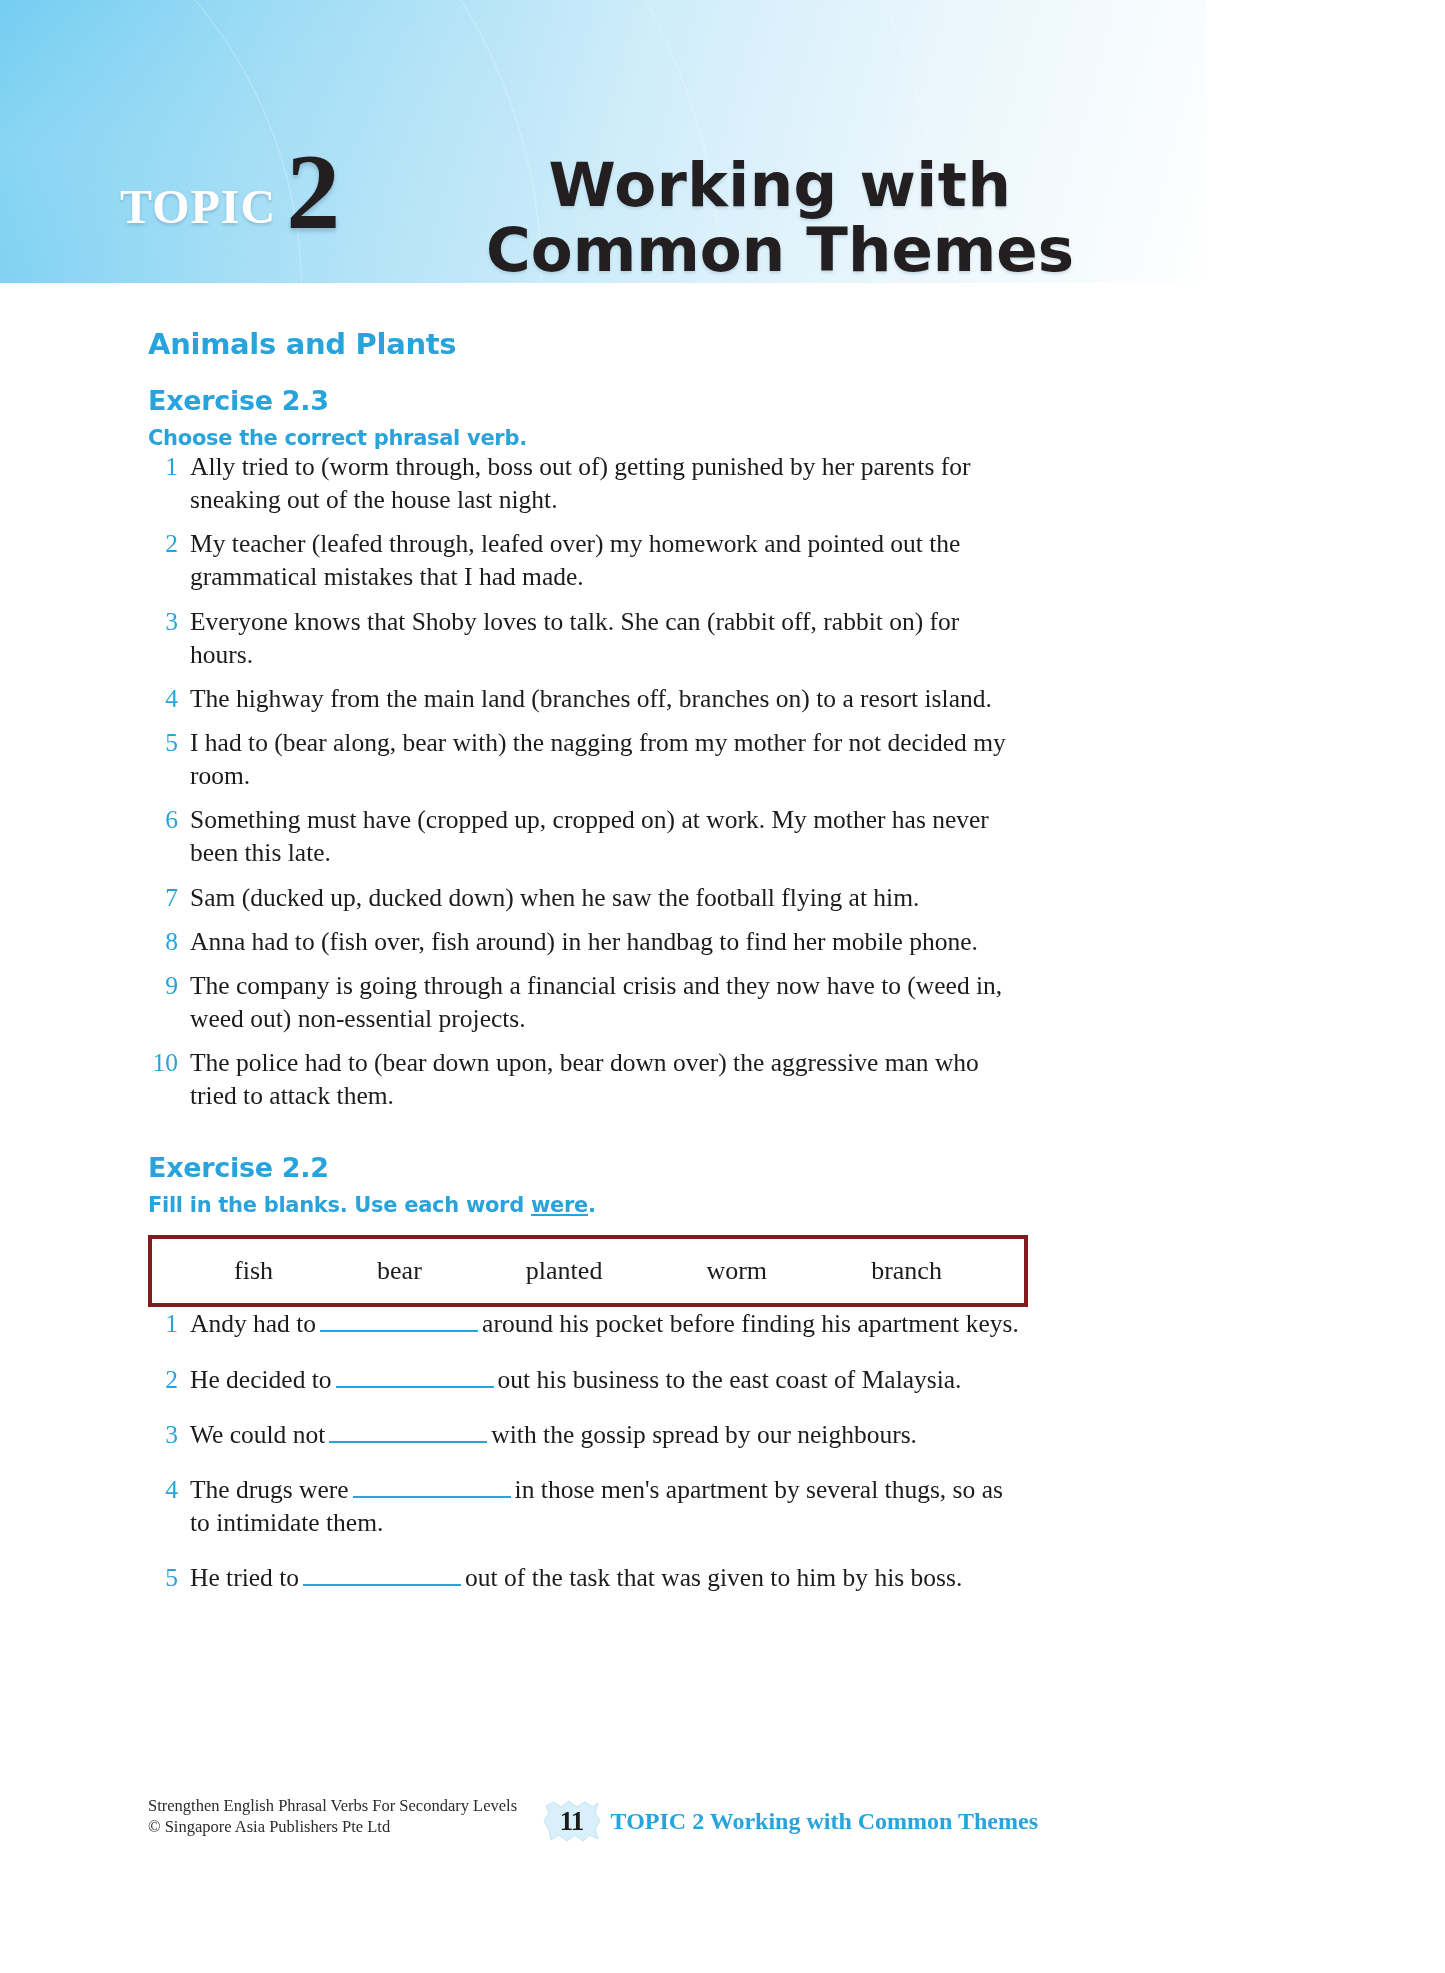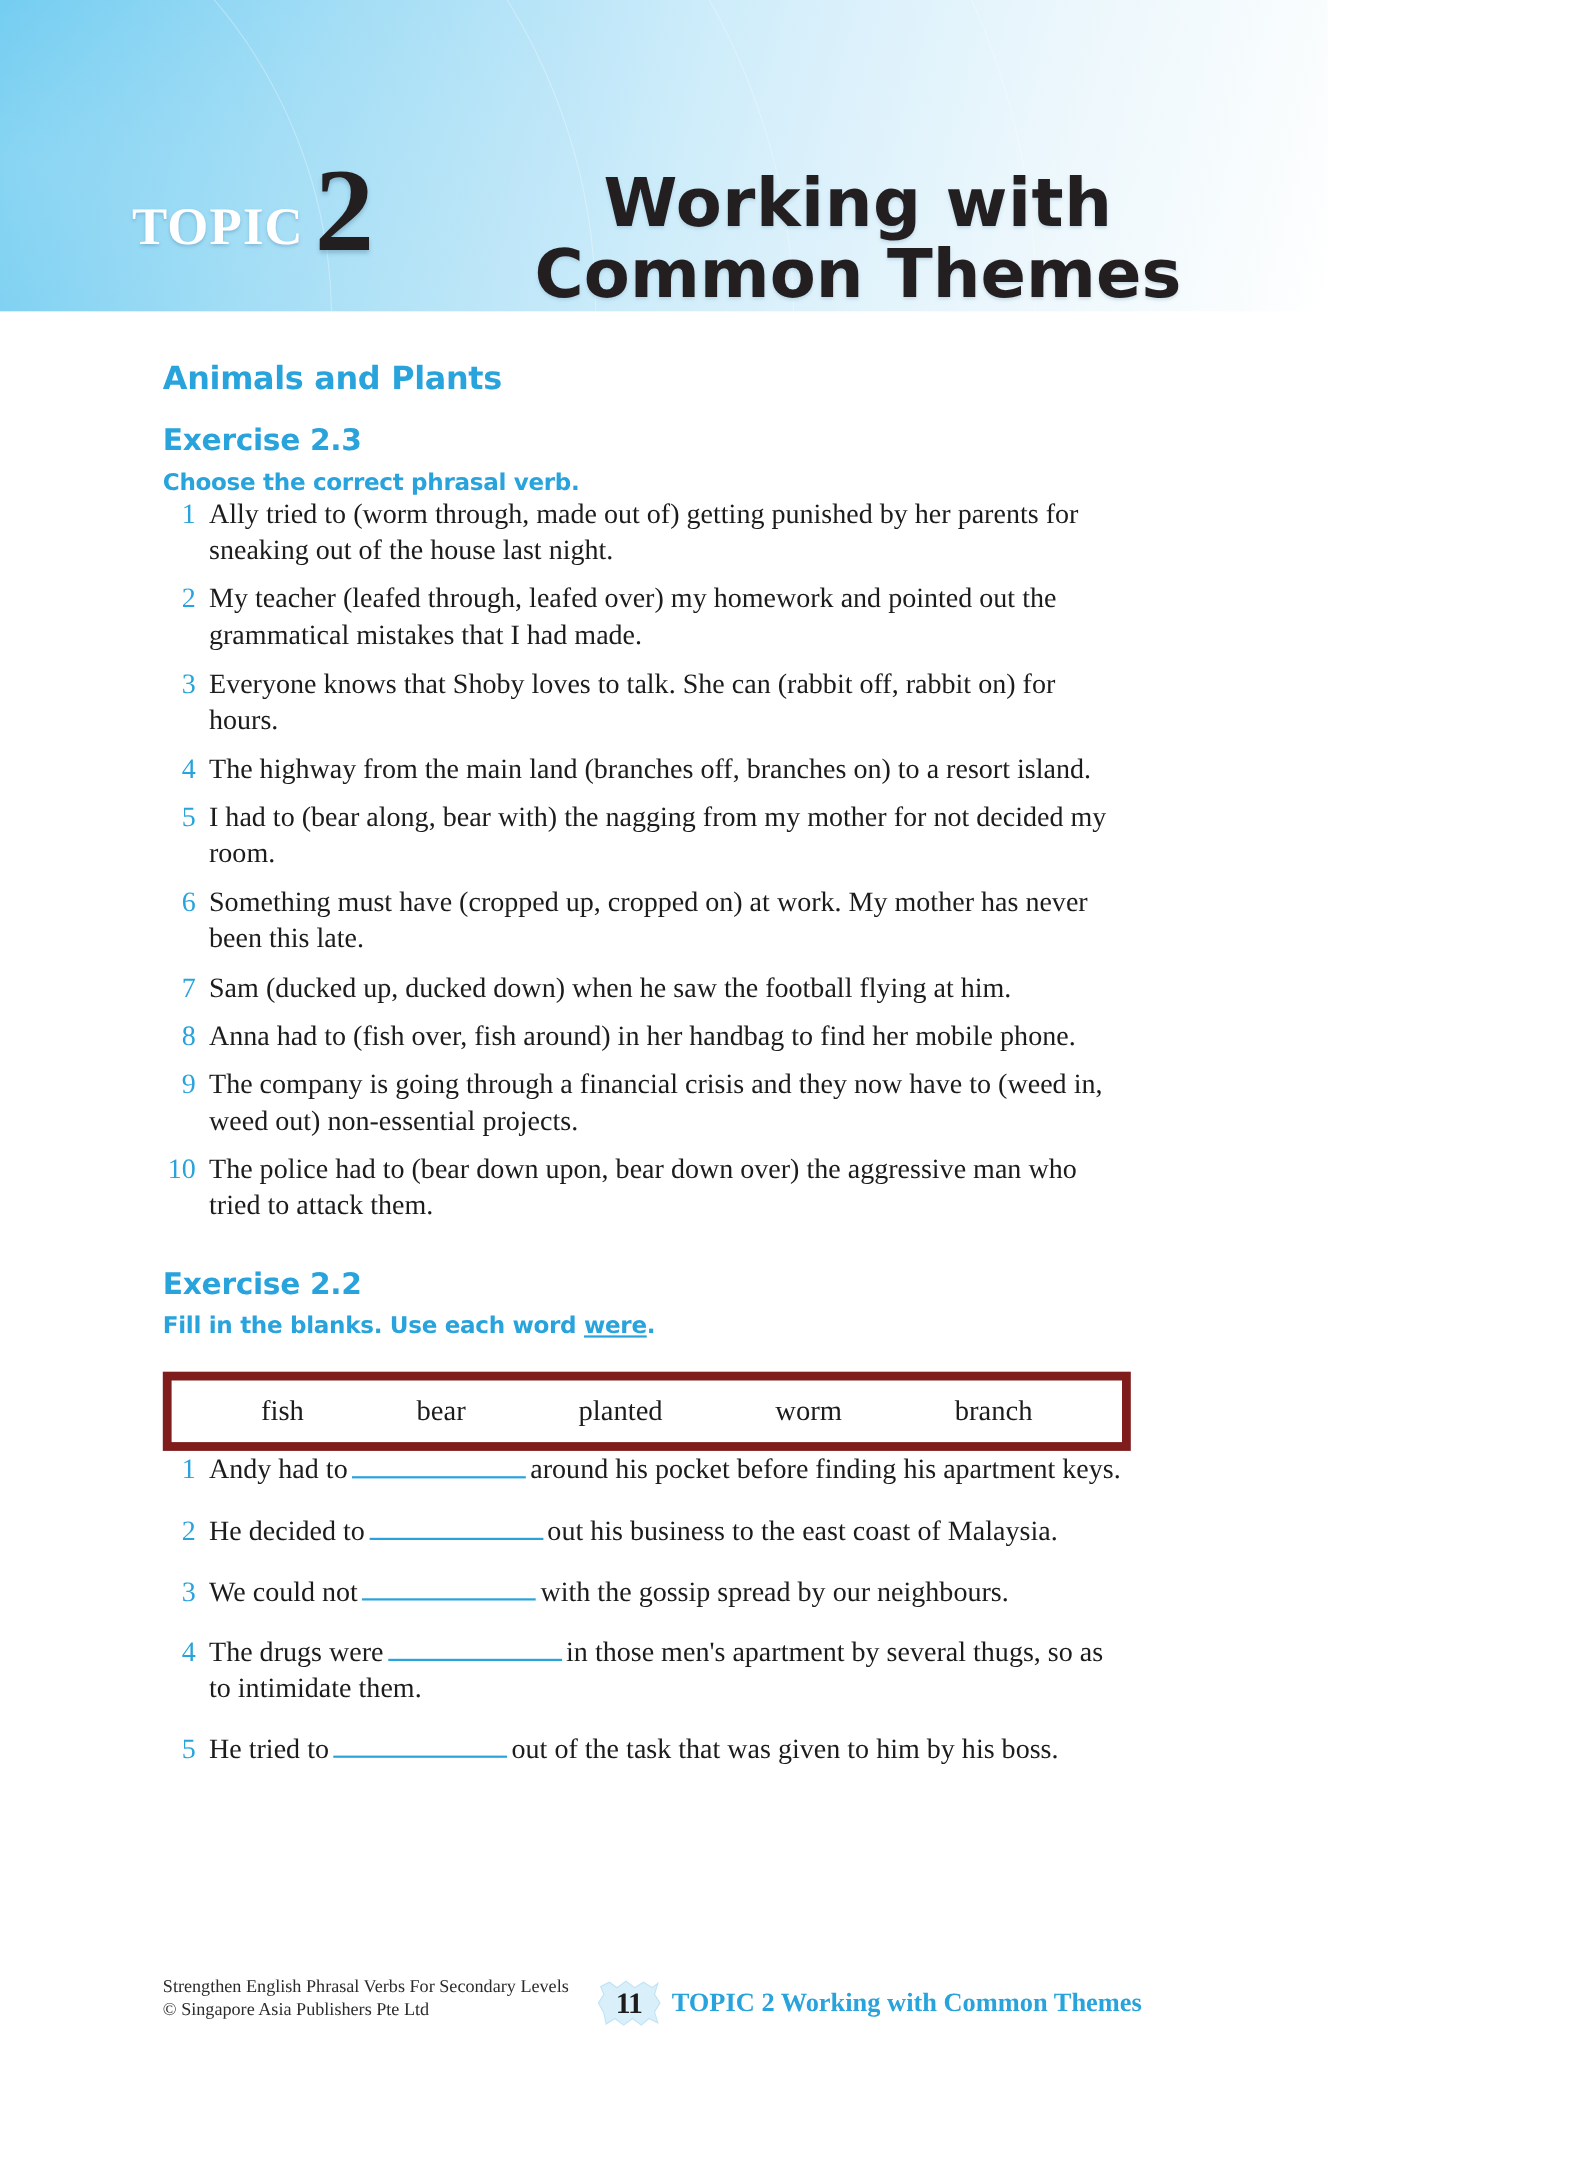--- a/index.html
+++ b/index.html
@@ -166,22 +166,22 @@
     display: inline-block;
     width: 158px;
     border-bottom: 2px solid #29a3dc;
     height: 20px;
     margin: 0 4px;
     vertical-align: baseline;
   }
 
   
   .word-box {
-    margin-top: 30px;
-    border: 8px solid #7f1d1d;
+    margin-top: 18px;
+    border: 4px solid #7f1d1d;
     height: 72px;
     display: flex;
     align-items: center;
     justify-content: space-around;
     padding: 0 30px;
     box-sizing: border-box;
   }
   .word-box .word {
     font-family: "Liberation Serif", serif;
     font-size: 26px;
@@ -265,21 +265,21 @@
   <div class="content">
 
     <div class="section-title">Animals and Plants</div>
 
     <div class="exercise-title">Exercise 2.3</div>
     <div class="instruction">Choose the correct phrasal verb.</div>
 
     <ol class="qlist list-ex1">
       <li>
         <span class="q-num">1</span>
-        <span class="q-text">Ally tried to (worm through, made out of) getting punished by her parents for sneaking out of the house last night.</span>
+        <span class="q-text">Ally tried to (worm through, boss out of) getting punished by her parents for sneaking out of the house last night.</span>
       </li>
       <li>
         <span class="q-num">2</span>
         <span class="q-text">My teacher (leafed through, leafed over) my homework and pointed out the grammatical mistakes that I had made.</span>
       </li>
       <li>
         <span class="q-num">3</span>
         <span class="q-text">Everyone knows that Shoby loves to talk. She can (rabbit off, rabbit on) for hours.</span>
       </li>
       <li>

